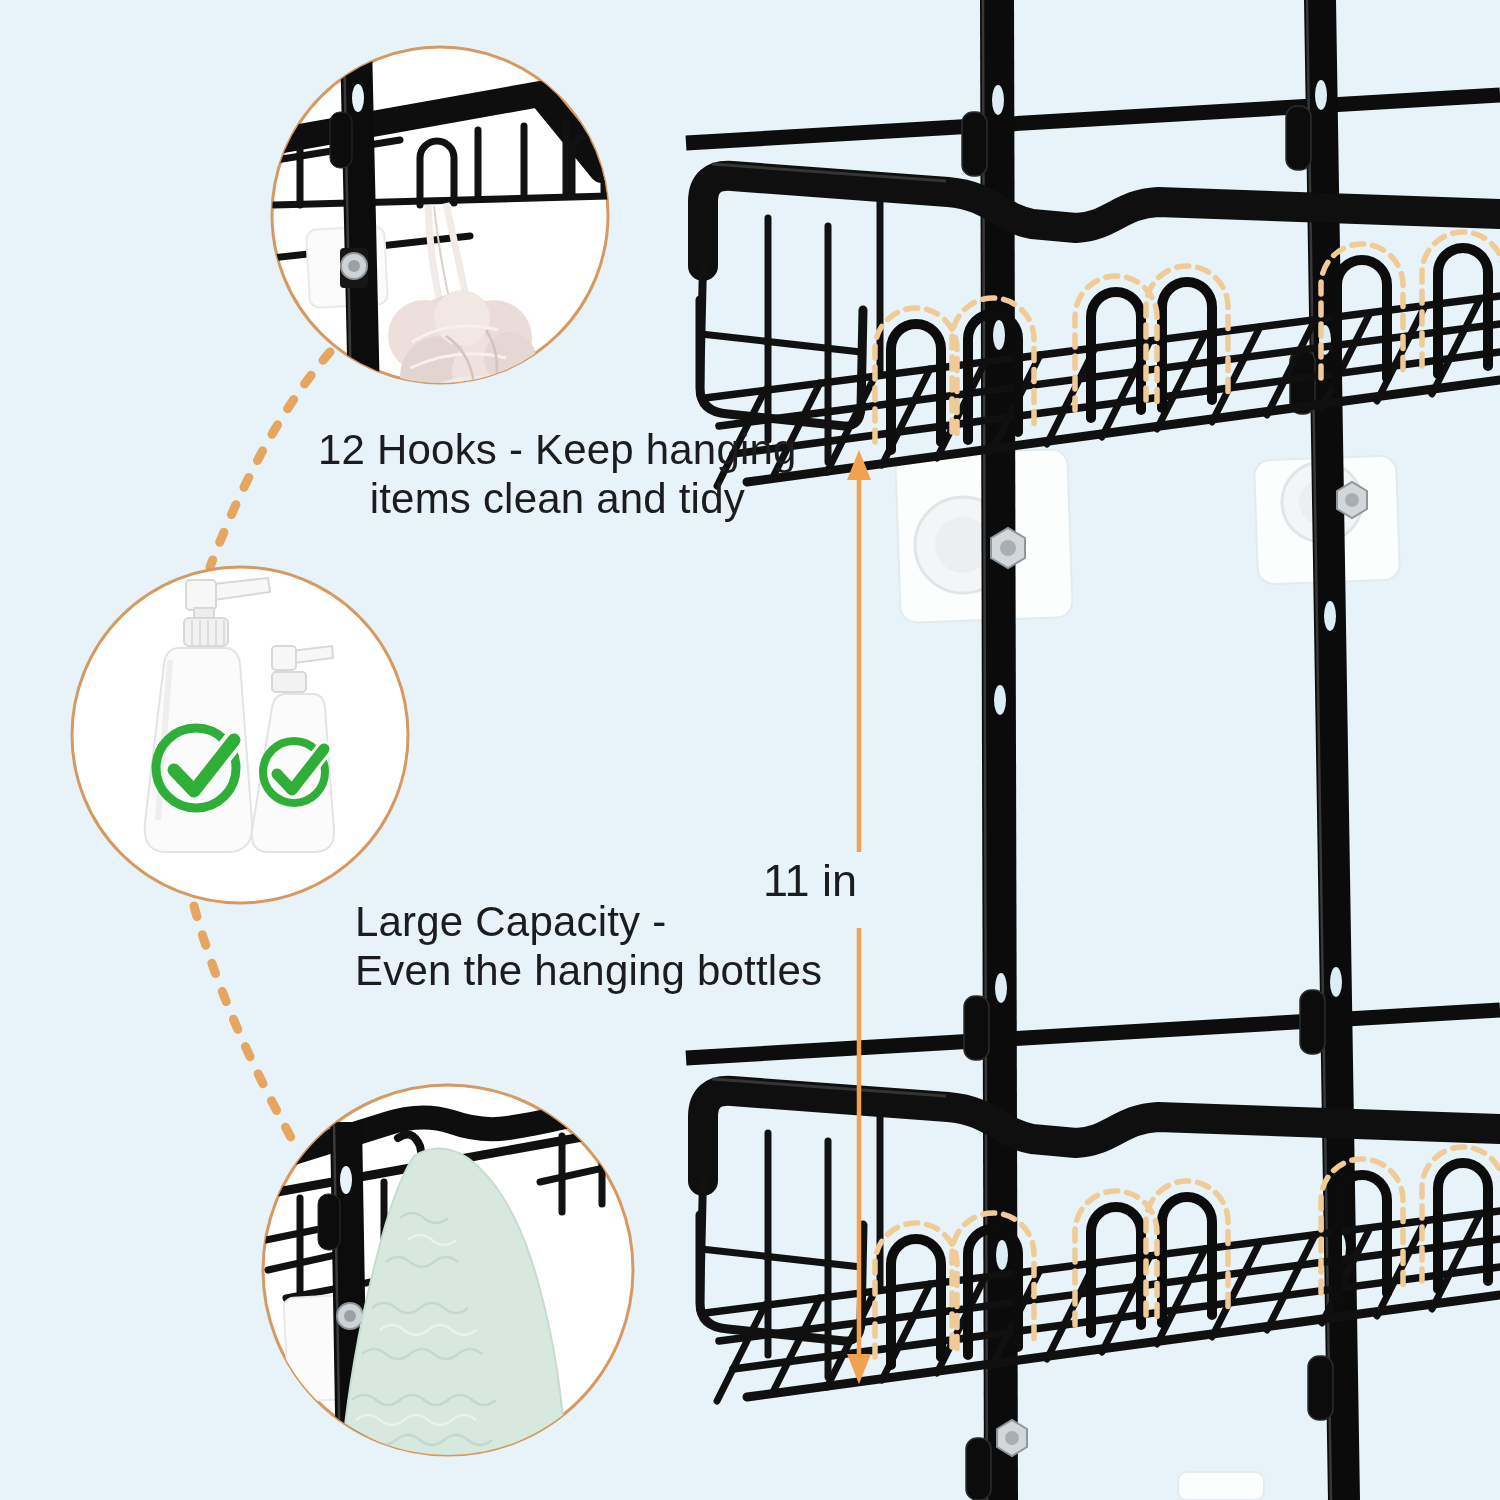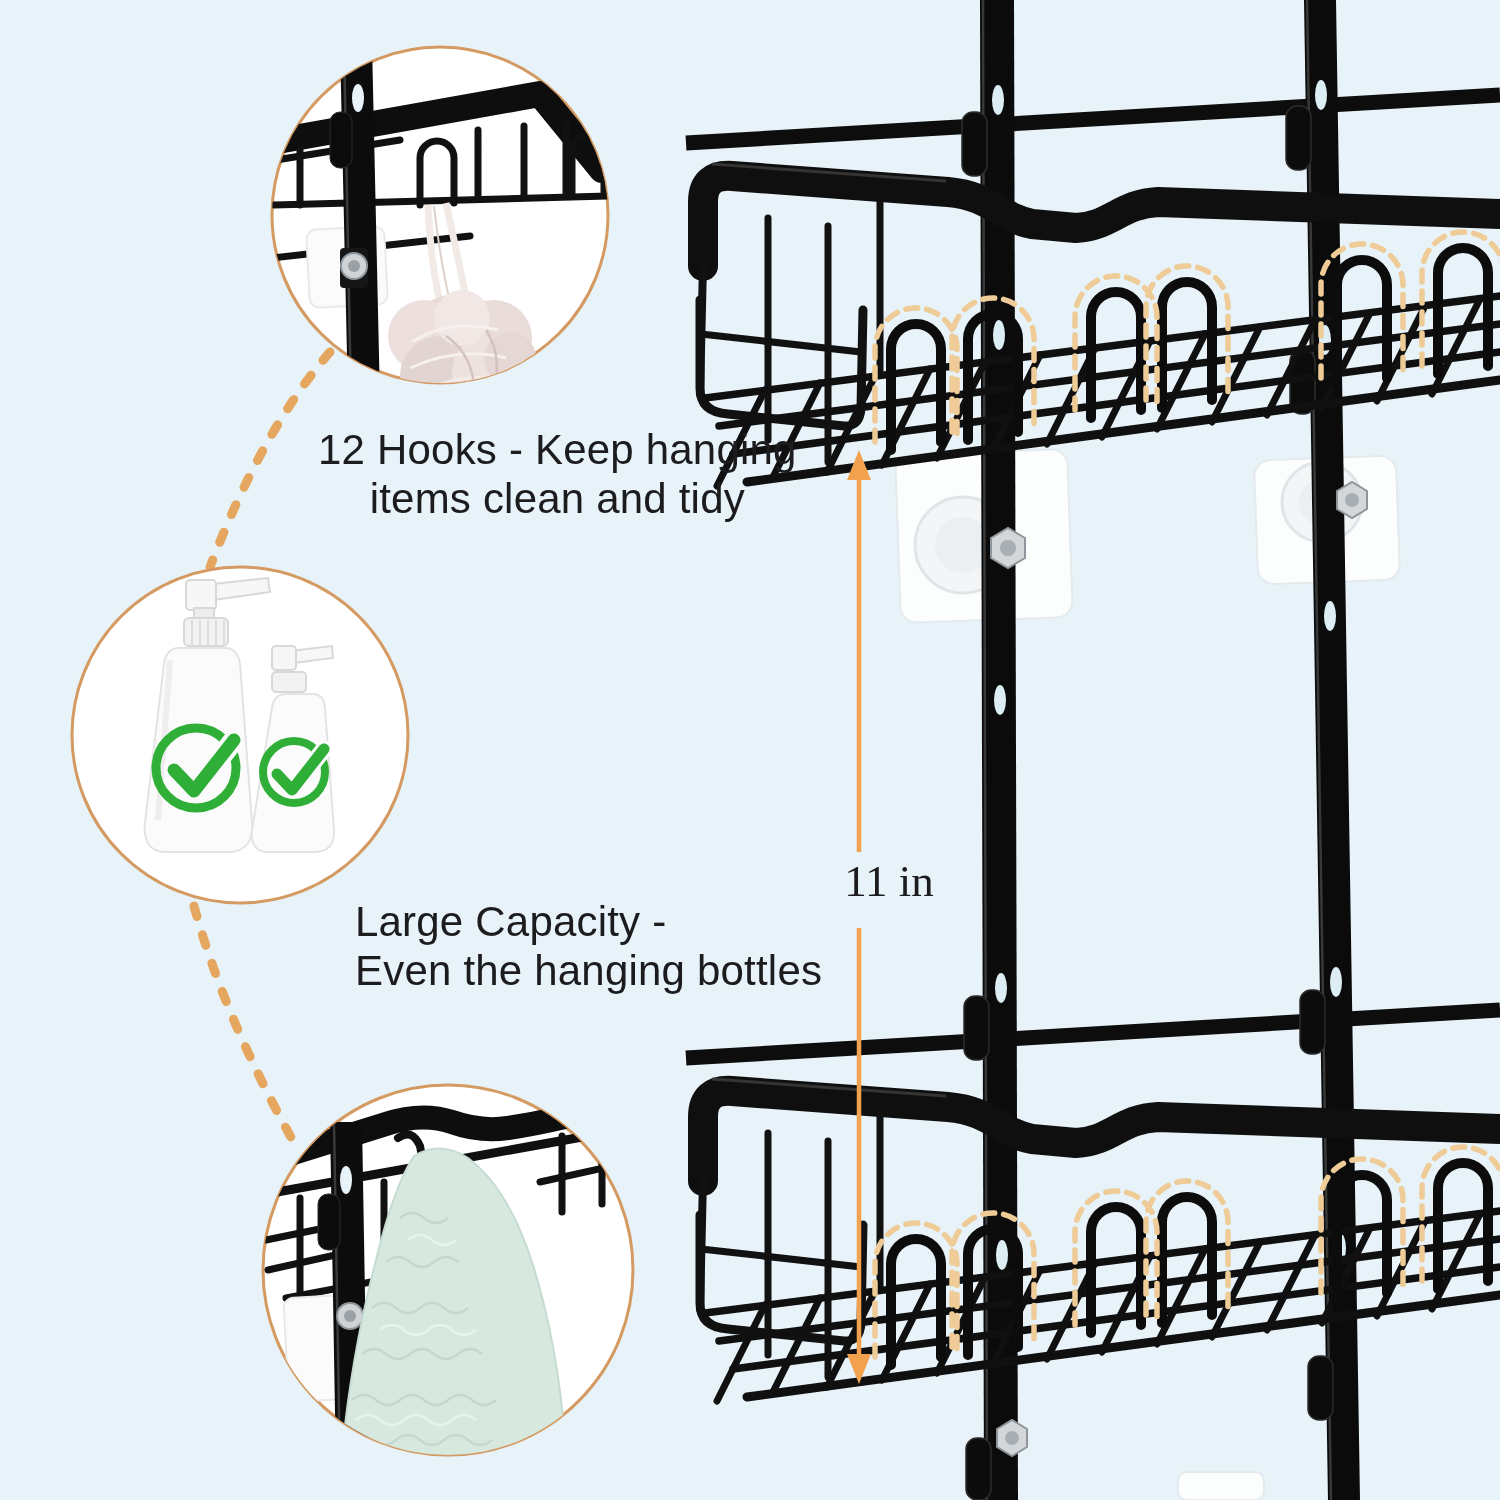--- a/index.html
+++ b/index.html
@@ -288,13 +288,13 @@
 <div class="caption" style="left:318px;top:425px;text-align:center;">
   <div>12 Hooks - Keep hanging</div>
   <div>items clean and tidy</div>
 </div>
 
 <div class="caption" style="left:348px;top:897px;margin-left:7px;">
   <div>Large Capacity -</div>
   <div>Even the hanging bottles</div>
 </div>
 
-<div class="measure-label" style="left:889px;top:856px;font-family:Liberation Serif, serif;">11 in</div>
+<div class="measure-label" style="left:810px;top:856px;">11 in</div>
 
 </body></html>

